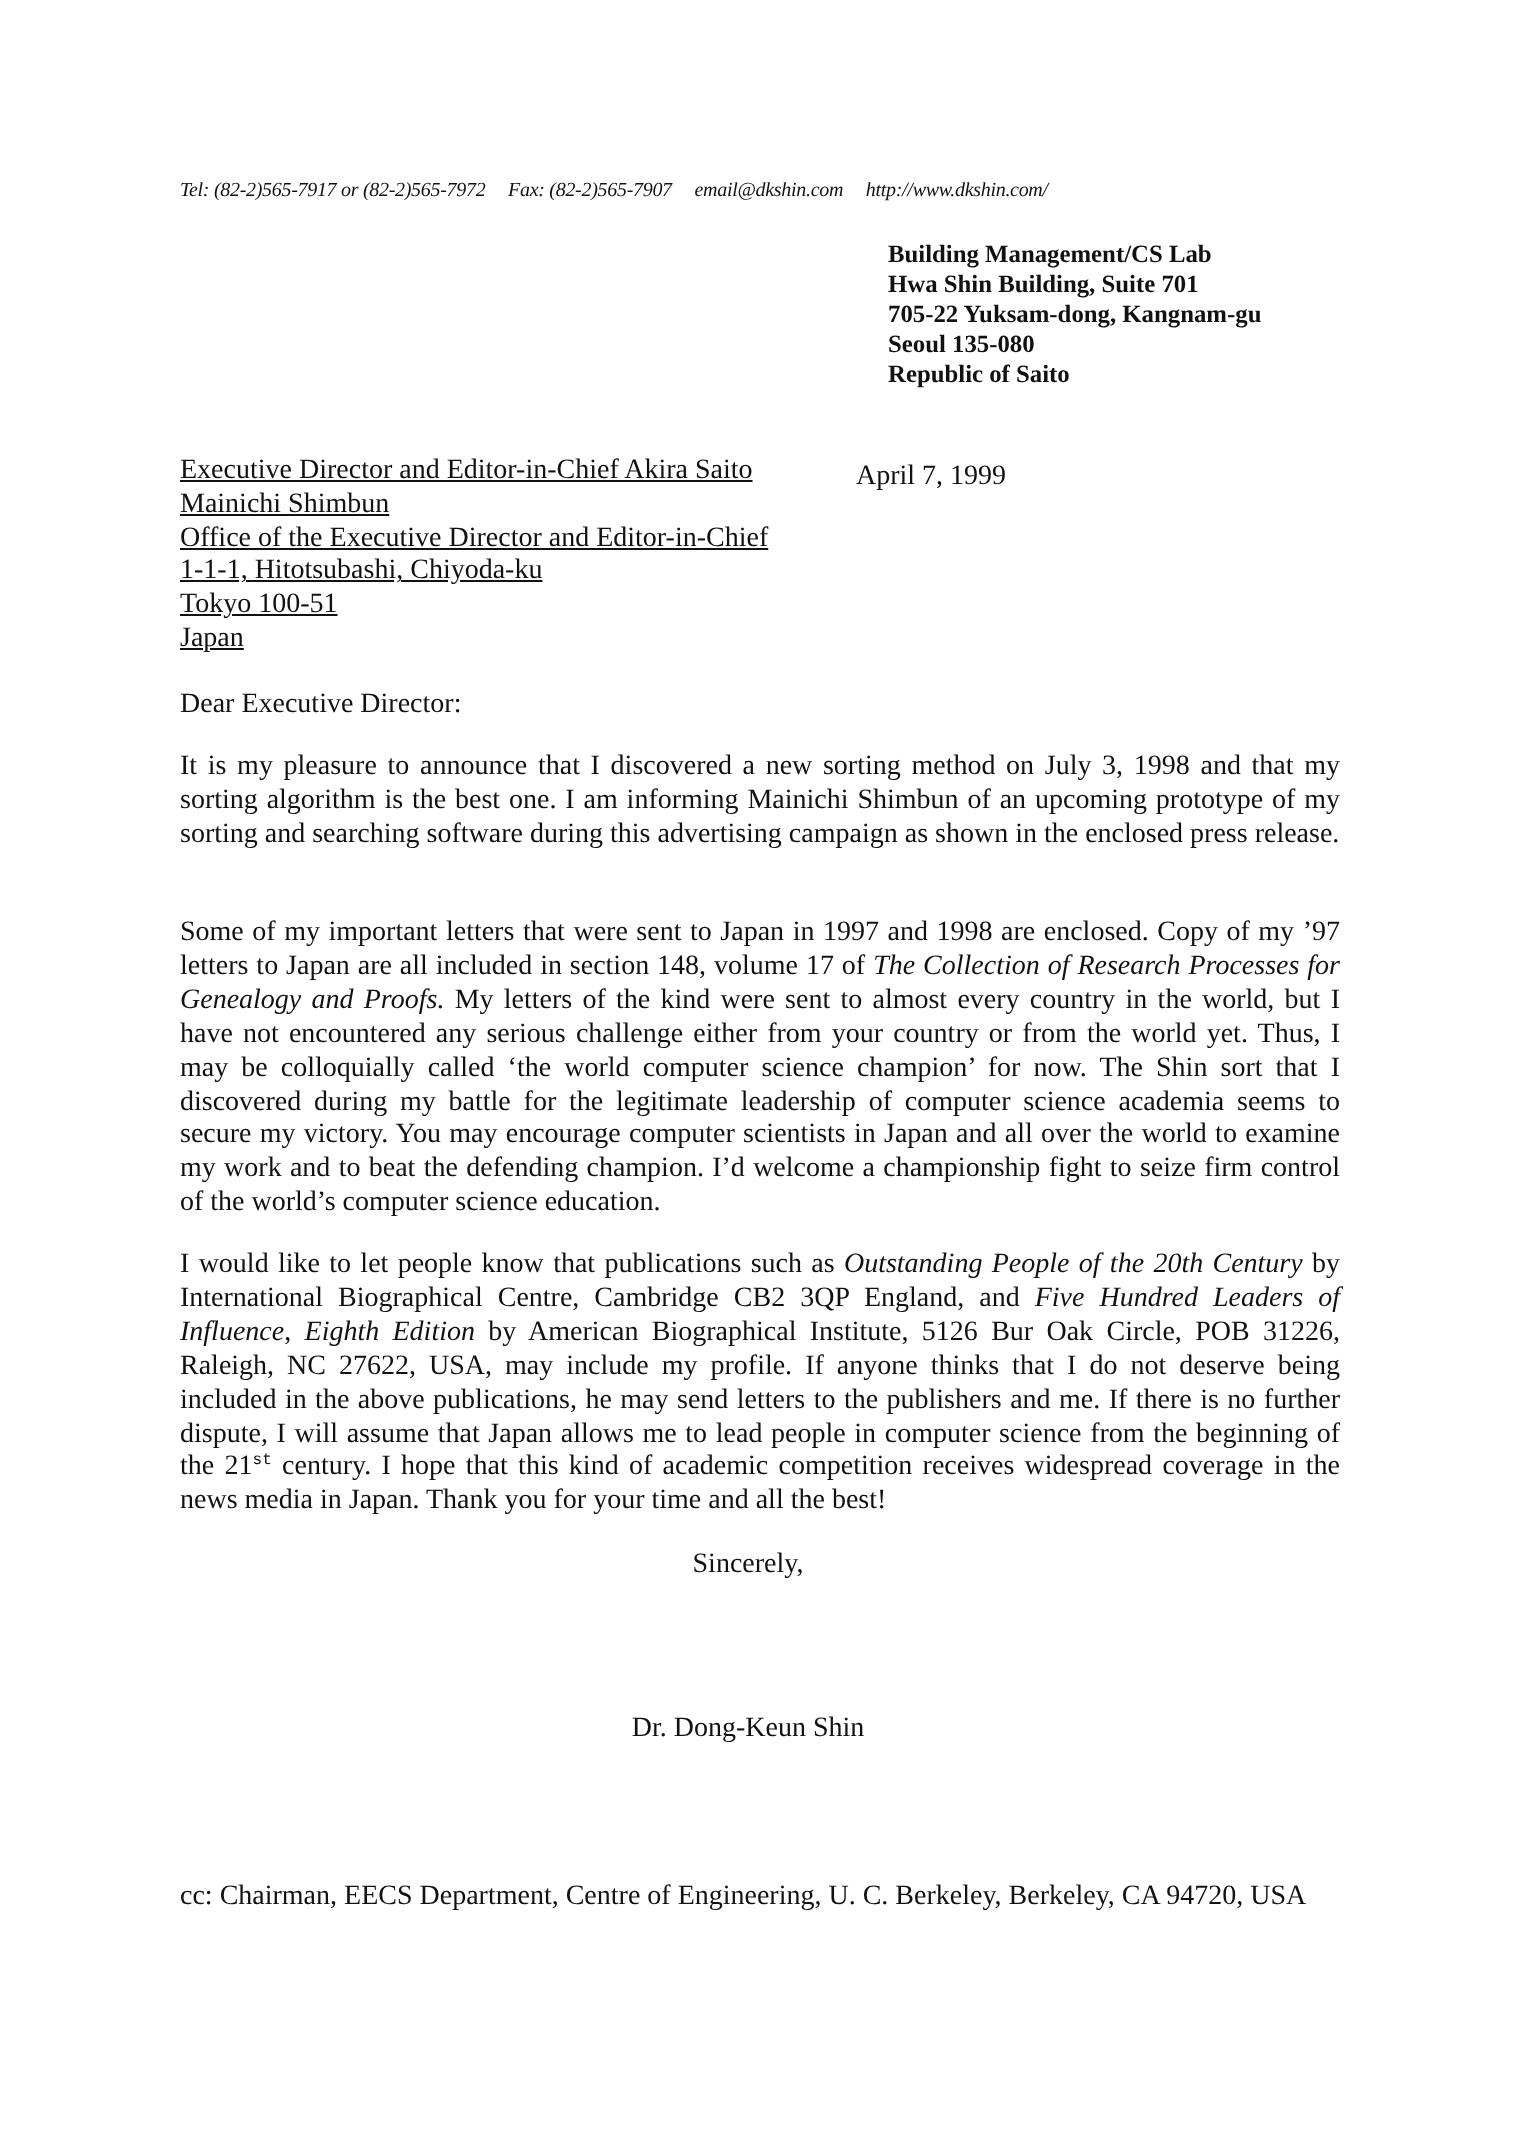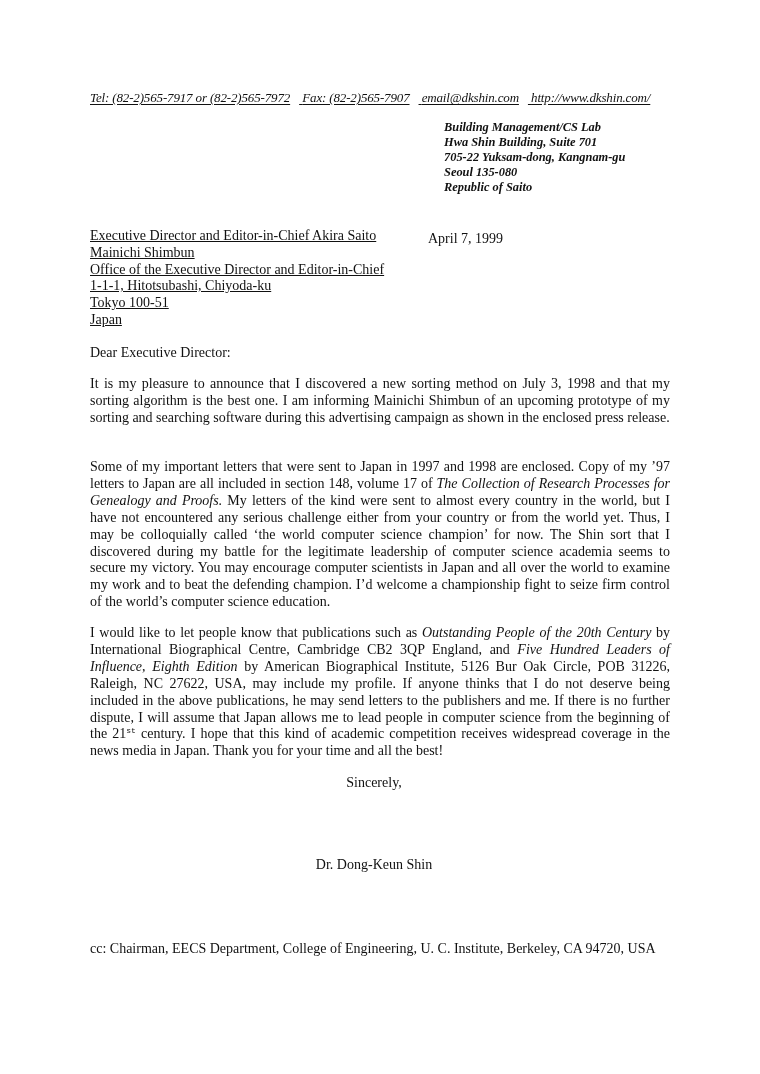--- a/index.html
+++ b/index.html
@@ -18,40 +18,38 @@
     .page {
       position: absolute;
       left: 0; top: 0;
       width: 760px; height: 1074px;
     }
     .contact-line {
       position: absolute;
       left: 90px;
       top: 90px;
       width: 572px;
-      font-size: 13px;
+      font-size: 10px;
       font-style: italic;
       white-space: nowrap;
       word-spacing: 0px;
       letter-spacing: -0.15px;
-      text-decoration: underline;
       text-underline-offset: 2px;
       color: #111;
     }
     .contact-line span { margin-right: 9px; }
     .contact-line span:last-child { margin-right: 0; }
 
     .sender-block {
       position: absolute;
       left: 444px;
       top: 120px;
       font-size: 12.4px;
       font-weight: bold;
       line-height: 15px;
-      font-style: italic;
     }
     .sender-block div { white-space: nowrap; }
 
     .date {
       position: absolute;
       left: 428px;
       top: 211px;
       font-size: 14px;
       line-height: 16px;
       margin-top: 20px;
@@ -144,15 +142,15 @@
   <p class="para p1" style="margin:0"><span>It is my pleasure to announce that I discovered a new sorting method on July 3, 1998 and that my sorting algorithm is the best one.   I am informing Mainichi Shimbun of an upcoming prototype of my sorting and searching software during this advertising campaign as shown in the enclosed press release.</span></p>
 
   <p class="para p2" style="margin:0"><span>Some of my important letters that were sent to Japan in 1997 and 1998 are enclosed.  Copy of my ’97 letters to Japan are all included in section 148, volume 17 of </span><i>The Collection of Research Processes for Genealogy and Proofs.</i><span>   My letters of the kind were sent to almost every country in the world, but I have not encountered any serious challenge either from your country or from the world yet.   Thus, I may be colloquially called ‘the world computer science champion’ for now.   The Shin sort that I discovered during my battle for the legitimate leadership of computer science academia seems to secure my victory.   You may encourage computer scientists in Japan and all over the world to examine my work and to beat the defending champion.   I’d welcome a championship fight to seize firm control of the world’s computer science education.</span></p>
 
   <p class="para p3" style="margin:0"><span>I would like to let people know that publications such as </span><i>Outstanding People of the 20th Century</i><span> by International Biographical Centre, Cambridge CB2 3QP England, and </span><i>Five Hundred Leaders of Influence</i><span>, </span><i>Eighth Edition</i><span> by American Biographical Institute, 5126 Bur Oak Circle, POB 31226, Raleigh, NC 27622, USA, may include my profile.   If anyone thinks that I do not deserve being included in the above publications, he may send letters to the publishers and me.   If there is no further dispute, I will assume that Japan allows me to lead people in computer science from the beginning of the 21</span><sup>st</sup><span> century.   I hope that this kind of academic competition receives widespread coverage in the news media in Japan.   Thank you for your time and all the best!</span></p>
 
   <div class="closing sincerely">Sincerely,</div>
 
   <div class="closing signature">Dr. Dong-Keun Shin</div>
 
-  <div class="cc-line">cc: Chairman, EECS Department, College of Engineering, U. C. Institute, Berkeley, CA 94720, USA</div>
+  <div class="cc-line">cc: Chairman, EECS Department, Centre of Engineering, U. C. Berkeley, Berkeley, CA 94720, USA</div>
 
 </div>
 
 </body></html>

